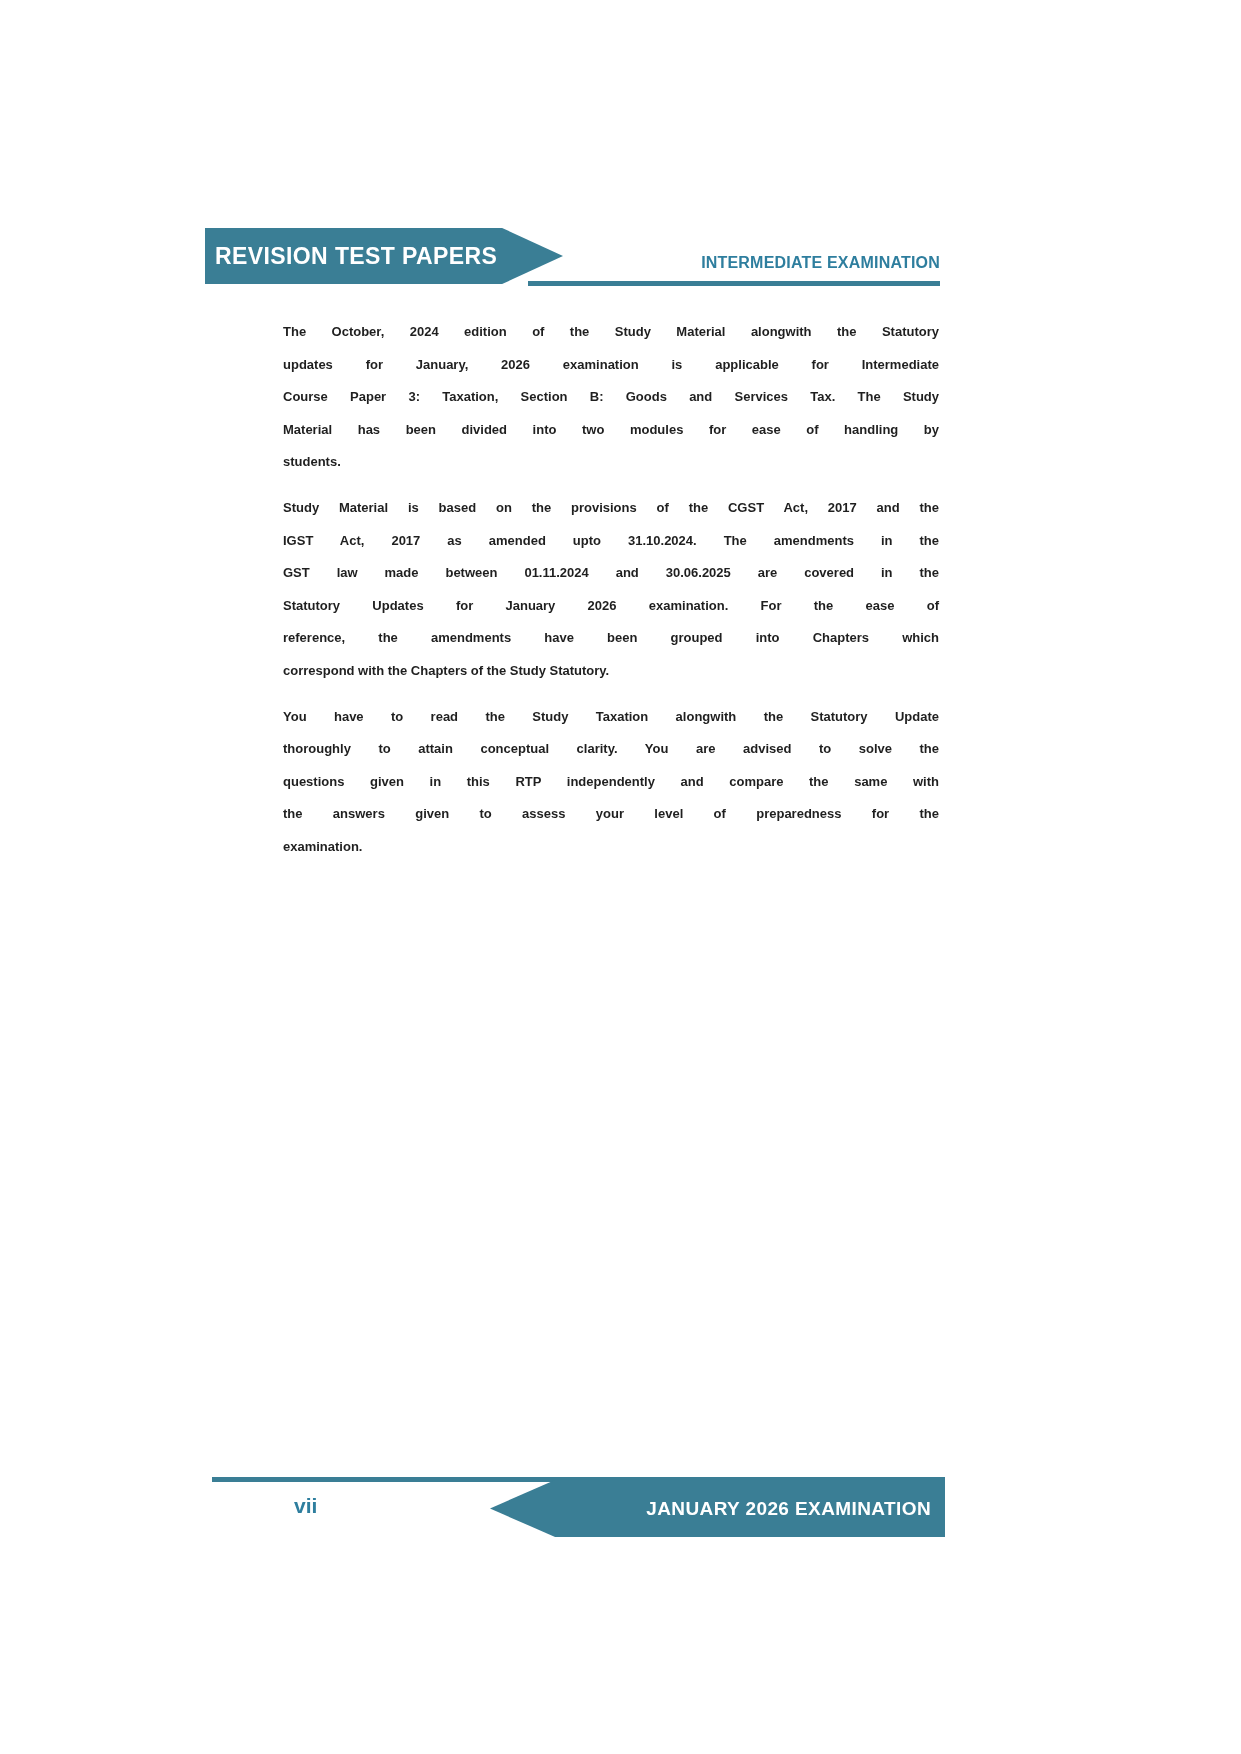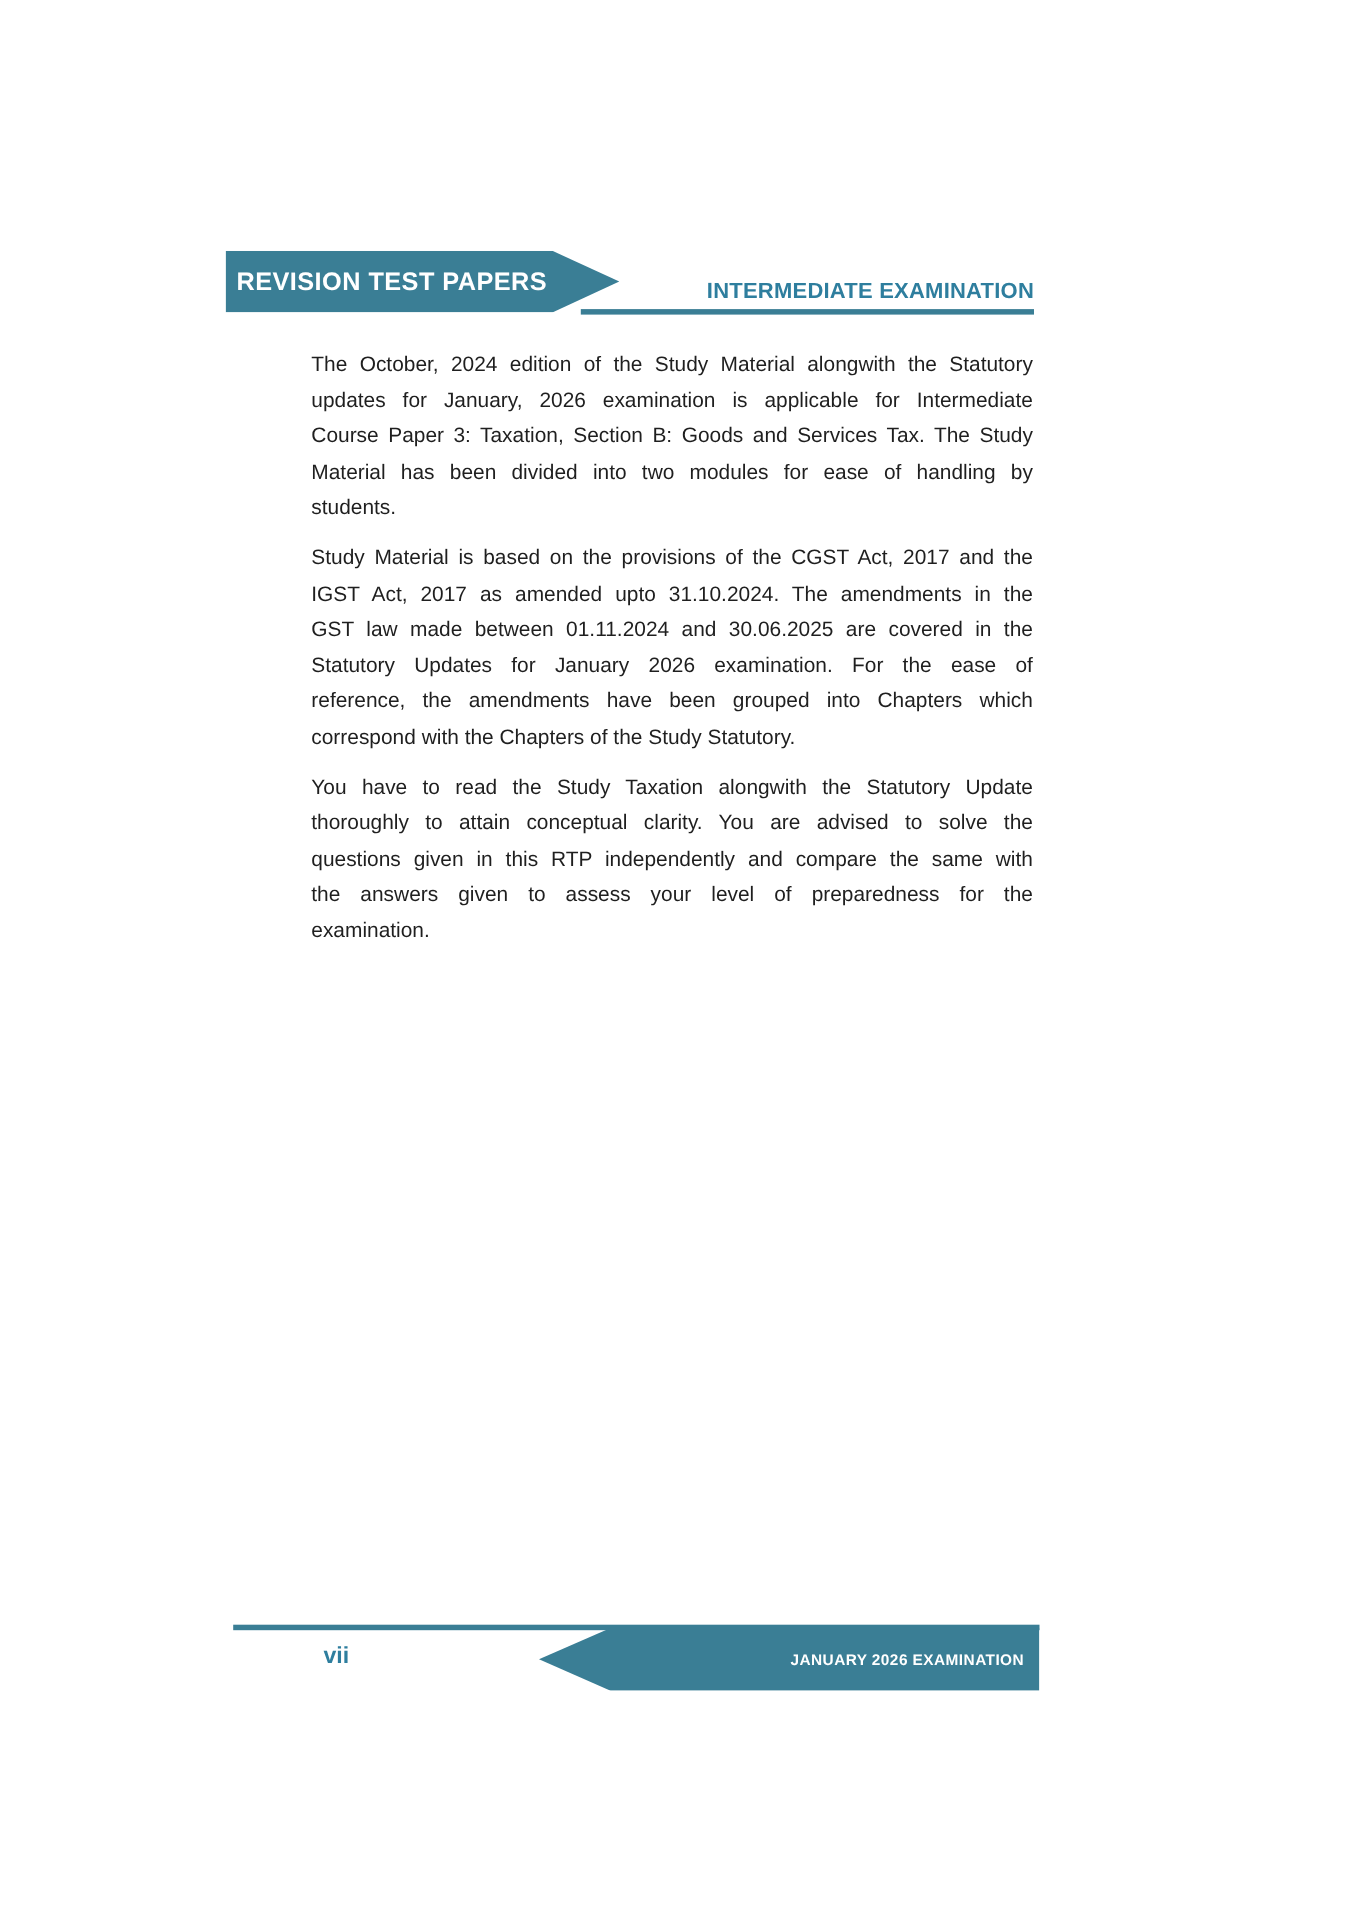--- a/index.html
+++ b/index.html
@@ -49,34 +49,35 @@
     height: 5px;
     background: var(--teal);
     z-index: 1;
   }
   .header-title {
     position: absolute;
     right: 301px;
     top: 254px;
     color: var(--title-teal);
     font-weight: bold;
-    font-size: 20px;
+    font-size: 16px;
     letter-spacing: 0.2px;
     white-space: nowrap;
   }
 
   
   .body-text {
     position: absolute;
     left: 283px;
     top: 316px;
     width: 656px;
     color: var(--text);
-    font-size: 19px;
+    font-size: 13px;
     line-height: 32.6px;
+    font-weight: bold;
   }
   .paragraph { margin-bottom: 13px; }
   .line {
     text-align: justify;
     text-align-last: justify;
   }
   .line.last { text-align-last: left; }
 
   
   .footer-rule {
@@ -98,21 +99,21 @@
     clip-path: polygon(0 50%, 14.3% 0, 100% 0, 100% 100%, 14.3% 100%);
     display: flex;
     align-items: center;
     justify-content: flex-end;
     padding-right: 14px;
     z-index: 2;
   }
   .footer-banner .banner-text {
     color: #ffffff;
     font-weight: bold;
-    font-size: 14px;
+    font-size: 19px;
     letter-spacing: 0.4px;
     white-space: nowrap;
   }
   .page-number {
     position: absolute;
     left: 265px;
     top: 1494px;
     color: var(--title-teal);
     font-weight: bold;
     font-size: 21px;

